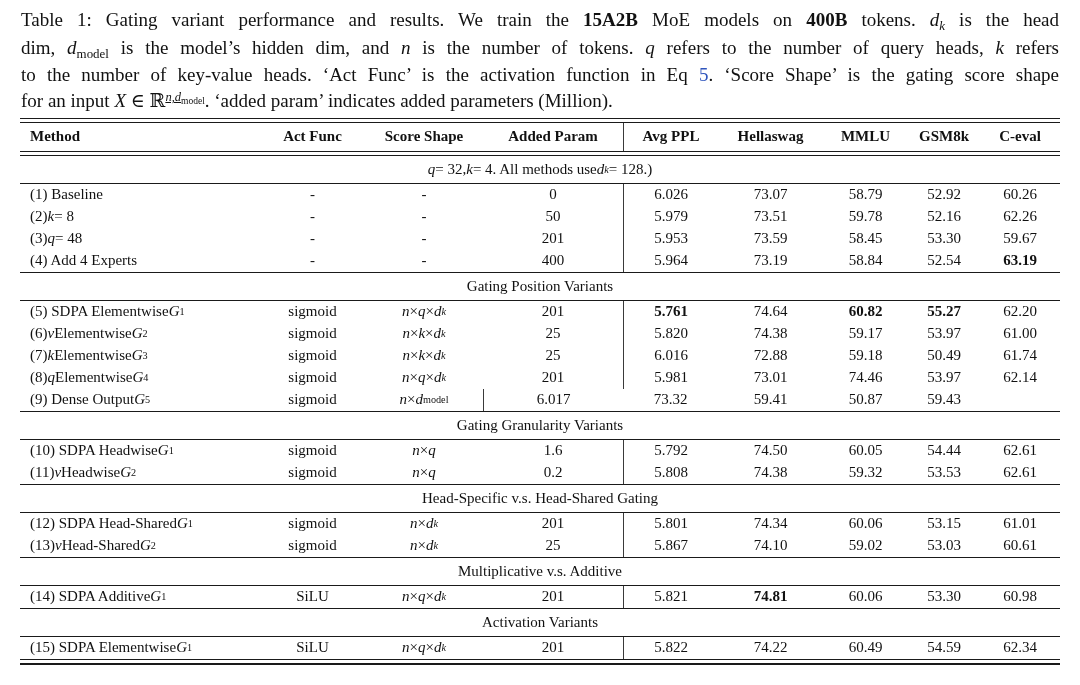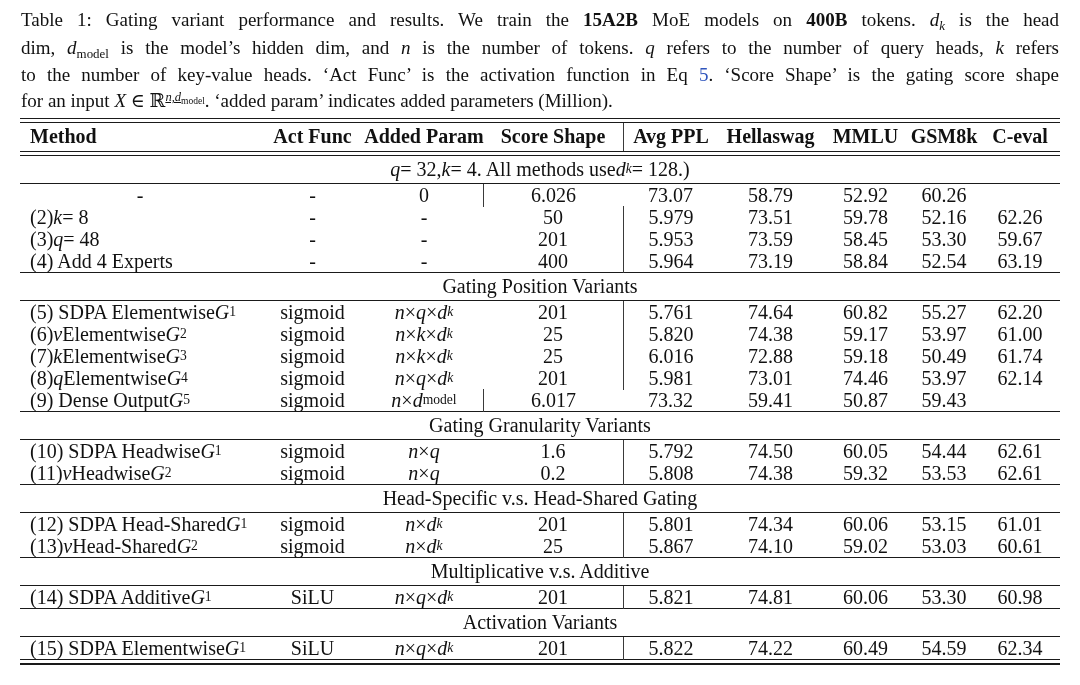--- a/index.html
+++ b/index.html
@@ -28,21 +28,21 @@
   .cap-line:last-child{text-align-last:left;}
   
   .seg-b{font-weight:700;}
   .seg-i{font-style:italic;}
   .seg-sub{font-size:0.68em;vertical-align:-0.28em;}
   .seg-isub{font-style:italic;font-size:0.68em;vertical-align:-0.28em;}
   .seg-isup{font-style:italic;font-size:0.66em;vertical-align:0.5em;text-decoration:underline;}
   .seg-supsub{font-size:0.5em;vertical-align:0.3em;}
   .seg-link{color:var(--link);}
   
-  .tbl{margin:5px 20px 0 20px;font-size:20px;}
+  .tbl{margin:5px 20px 0 20px;font-size:15px;}
   .rs{height:0;border-top:1.5px solid var(--rule);}
   .rd{height:5px;border-top:1.6px solid var(--rule);border-bottom:1.3px solid var(--rule);}
   .rd.bottom{border-bottom-width:2.4px;height:6px;}
   .trow{
     display:grid;
     grid-template-columns:240px 105px 118px 140px 95px 105px 85px 72px 80px;
     height:22px;
     align-items:stretch;
   }
   .trow.thead{height:28px;font-weight:700;}
@@ -50,56 +50,59 @@
     display:flex;align-items:center;justify-content:center;
     white-space:nowrap;overflow:visible;
   }
   .cell.left{justify-content:flex-start;padding-left:10px;}
   .cell.divider{border-left:1.2px solid #3a3a3a;}
   .band{
     height:27px;
     display:flex;align-items:center;justify-content:center;
     white-space:nowrap;
   }
-  .bold{font-weight:400;}
+  .bold{font-weight:700;}
 </style>
 </head>
 <body>
 
 <div class="caption" id="caption">
     <div class="cap-line"><span>Table 1: Gating variant performance and results. We train the </span><span class="seg-b">15A2B</span><span> MoE models on </span><span class="seg-b">400B</span><span> tokens. </span><span class="seg-i">d</span><span class="seg-isub">k</span><span> is the head</span></div>
     <div class="cap-line"><span>dim, </span><span class="seg-i">d</span><span class="seg-sub">model</span><span> is the model’s hidden dim, and </span><span class="seg-i">n</span><span> is the number of tokens. </span><span class="seg-i">q</span><span> refers to the number of query heads, </span><span class="seg-i">k</span><span> refers</span></div>
     <div class="cap-line"><span>to the number of key-value heads. ‘Act Func’ is the activation function in Eq </span><span class="seg-link">5</span><span>. ‘Score Shape’ is the gating score shape</span></div>
     <div class="cap-line"><span>for an input </span><span class="seg-i">X</span><span> ∈ ℝ</span><span class="seg-isup">n,d</span><span class="seg-supsub">model</span><span>. ‘added param’ indicates added parameters (Million).</span></div>
   </div>
 <div class="tbl" id="table">
     <div class="rd"></div>
     <div class="trow thead">
       <div class="cell left">Method</div>
       <div class="cell ">Act Func</div>
+      <div class="cell ">Score Shape</div>
       <div class="cell ">Added Param</div>
-      <div class="cell ">Score Shape</div>
       <div class="cell  divider">Avg PPL</div>
       <div class="cell ">Hellaswag</div>
       <div class="cell ">MMLU</div>
       <div class="cell ">GSM8k</div>
       <div class="cell ">C-eval</div>
     </div>
     <div class="rd"></div>
     <div class="band">
       <span class="seg-i">q</span>
       <span> = 32, </span>
       <span class="seg-i">k</span>
       <span> = 4. All methods use </span>
       <span class="seg-i">d</span>
       <span class="seg-isub">k</span>
       <span> = 128.)</span>
     </div>
     <div class="rs"></div>
     <div class="trow">
+      <div class="cell left">
+        <span>(1) Baseline</span>
+      </div>
       <div class="cell ">-</div>
       <div class="cell ">
         <span>-</span>
       </div>
       <div class="cell ">0</div>
       <div class="cell divider ">6.026</div>
       <div class="cell ">73.07</div>
       <div class="cell ">58.79</div>
       <div class="cell ">52.92</div>
       <div class="cell ">60.26</div>

